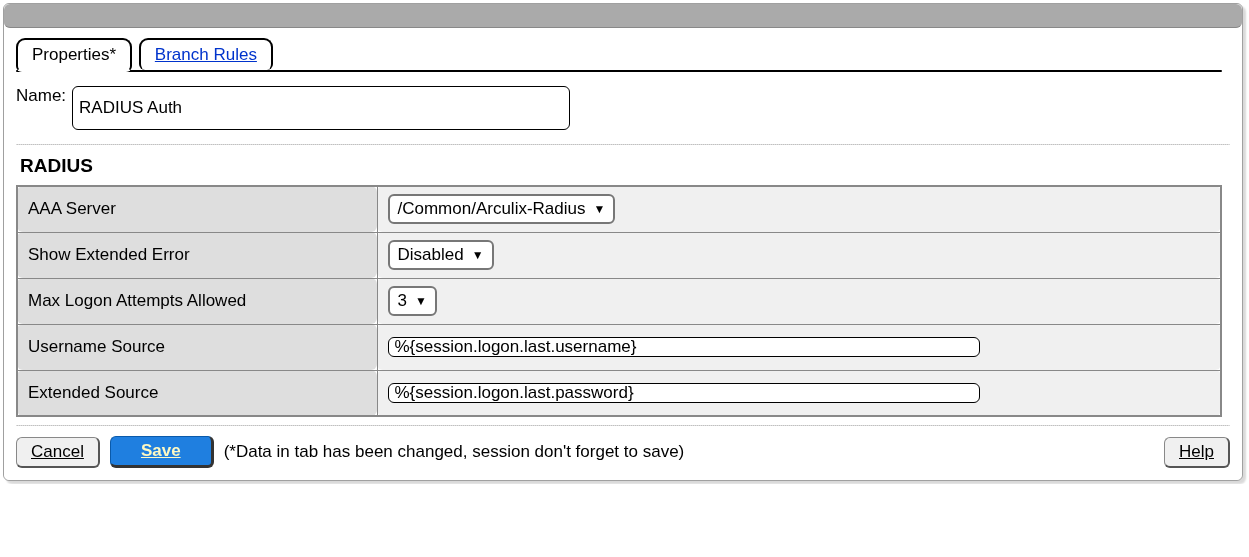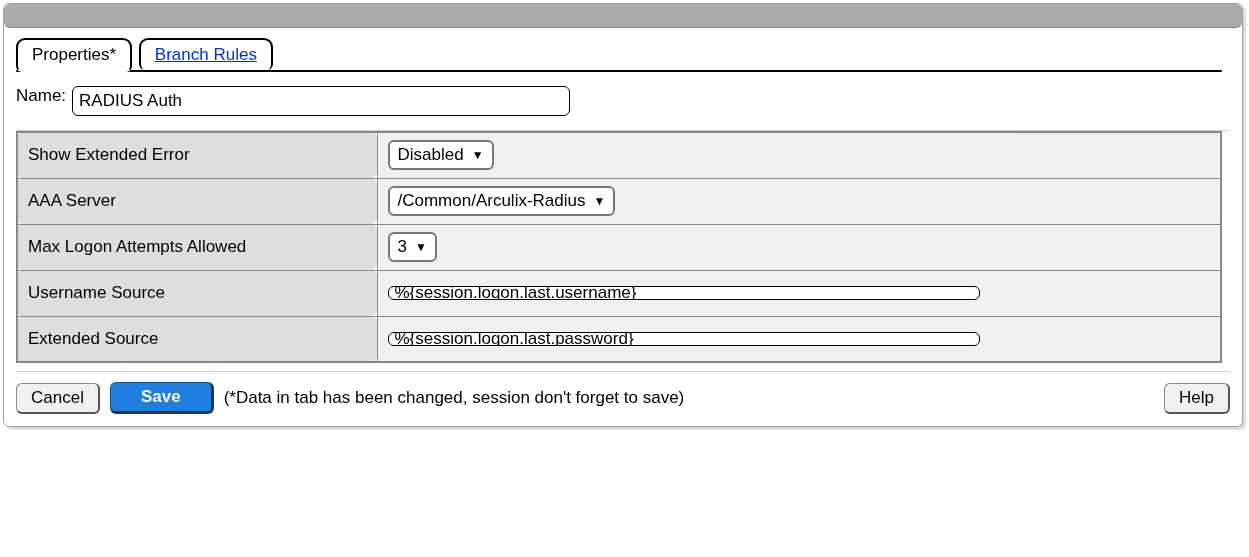--- a/index.html
+++ b/index.html
@@ -67,21 +67,21 @@
     .name-row {
       margin-top: 14px;
       display: flex;
     }
     .name-row label {
       margin-right: 6px;
       font-size: 17px;
     }
     .name-row input {
       width: 498px;
-      height: 30px;
+      height: 44px;
       border: 1.5px solid #000;
       padding: 2px 6px;
       font-size: 17px;
       font-family: inherit;
     }
     .dotted-sep {
       border: none;
       border-top: 1.5px dotted #bbb;
       margin-top: 14px;
     }
@@ -117,21 +117,21 @@
       padding: 3px 8px 3px 8px;
       font-size: 17px;
       cursor: pointer;
     }
     .faux-select .chev {
       margin-left: 8px;
       font-size: 12px;
     }
     .text-input {
       width: 592px;
-      height: 14px;
+      height: 20px;
       border: 1.5px solid #000;
       padding: 2px 6px;
       font-size: 17px;
       font-family: inherit;
     }
     .footer-sep {
       border: none;
       border-top: 1.5px dotted #bbb;
       margin: 8px 0 10px 0;
     }
@@ -143,20 +143,21 @@
     }
     .btn {
       border: 1px solid #888;
       border-right: 2px solid #555;
       border-bottom: 2px solid #555;
       background: #f0f0f0;
       padding: 4px 14px;
       font-size: 17px;
       font-family: inherit;
       cursor: pointer;
+      text-decoration: underline;
     }
     .btn.primary {
       background: #1f7fe0;
       color: #fef9c3;
       font-weight: bold;
       border: 1px solid #0a5aaa;
       border-right: 3px solid #333;
       border-bottom: 3px solid #333;
       padding: 4px 30px;
     }
@@ -183,37 +184,38 @@
       </div>
     </div>
 
     <div class="name-row">
       <label>Name:</label>
       <input type="text" value="RADIUS Auth" style="">
     </div>
 
     <hr class="dotted-sep">
 
+    <div class="section-heading">RADIUS</div>
 
     <table class="settings-table">
       <tbody>
           <tr>
+        <td class="label-cell">AAA Server</td>
+        <td class="value-cell">
+          <div class="faux-select">
+            <span>/Common/Arculix-Radius</span>
+            <span class="chev">▼</span>
+          </div>
+        </td>
+      </tr>
+      <tr>
         <td class="label-cell">Show Extended Error</td>
         <td class="value-cell">
           <div class="faux-select">
             <span>Disabled</span>
-            <span class="chev">▼</span>
-          </div>
-        </td>
-      </tr>
-      <tr>
-        <td class="label-cell">AAA Server</td>
-        <td class="value-cell">
-          <div class="faux-select">
-            <span>/Common/Arculix-Radius</span>
             <span class="chev">▼</span>
           </div>
         </td>
       </tr>
       <tr>
         <td class="label-cell">Max Logon Attempts Allowed</td>
         <td class="value-cell">
           <div class="faux-select">
             <span>3</span>
             <span class="chev">▼</span>

